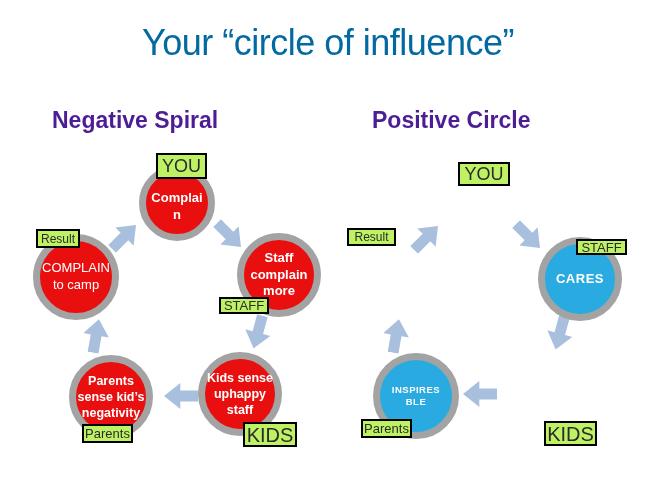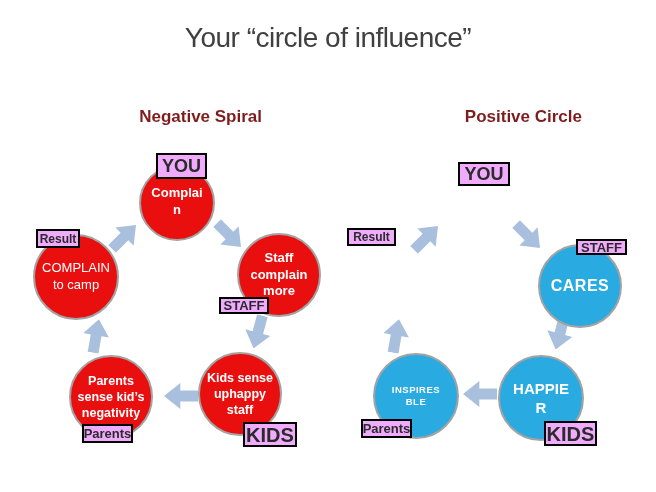--- a/index.html
+++ b/index.html
@@ -2,45 +2,45 @@
 <html><head>
 <meta charset="utf-8">
 <style>
   html,body { margin:0; padding:0; background:#fff; }
   .slide {
     position:relative; width:656px; height:492px; background:#ffffff;
     font-family:"Liberation Sans", sans-serif; overflow:hidden;
   }
   .title {
     position:absolute; left:0; top:22px; width:100%;
-    text-align:center; font-size:28px; font-weight:400; color:#404040;
+    text-align:center; font-size:36px; font-weight:400; color:#0369a1;
     letter-spacing:-0.5px;
   }
   .subheading {
-    position:absolute; top:107px; font-size:17px; font-weight:bold; color:#7f1d1d;
-    width:210px; text-align:right;
+    position:absolute; top:107px; font-size:23px; font-weight:bold; color:#4c1d95;
+    width:210px; text-align:left;
   }
   .subheading.neg { left:52px; }
   .subheading.pos { left:372px; }
 
   .node {
-    position:absolute; border-radius:50%; border:2px solid #a3a3a3;
+    position:absolute; border-radius:50%; border:7px solid #a3a3a3;
     color:#ffffff; display:flex; align-items:center; justify-content:center;
     text-align:center; white-space:pre-line; box-sizing:border-box;
     line-height:1.3; font-weight:bold;
   }
   .node.red  { background:#E90F0F; }
   .node.blue { background:#29ABE2; }
   .node.normalweight { font-weight:400; }
   .node.topalign { align-items:flex-start; }
 
   .label {
-    position:absolute; background:#f0abfc; border:2px solid #000;
+    position:absolute; background:#bef264; border:2px solid #000;
     color:#2b2b2b; display:flex; align-items:center; justify-content:center;
-    box-sizing:border-box; line-height:1; font-weight:700;
+    box-sizing:border-box; line-height:1; font-weight:400;
   }
 
   .arrow { position:absolute; width:34px; height:26px; }
   .arrow svg { display:block; width:100%; height:100%; }
   .arrow polygon { fill:#A9BFDE; }
 </style>
 </head>
 <body>
 
 <div class="slide">
@@ -115,25 +115,23 @@
     <svg viewBox="0 0 100 76">
         <polygon points="0,22 52,22 52,0 100,38 52,76 52,54 0,54"></polygon>
       </svg>
   </div>
   <div class="arrow" style="left:379px; top:323px; transform:rotate(-80deg);">
     <svg viewBox="0 0 100 76">
         <polygon points="0,22 52,22 52,0 100,38 52,76 52,54 0,54"></polygon>
       </svg>
   </div>
 
-  <div class="node blue" style="left:538px; top:244px; width:84px; height:84px; font-size:16px; letter-spacing:0.5px;">CARES</div>
+  <div class="node blue" style="left:538px; top:237px; width:84px; height:84px; font-size:13px; letter-spacing:0.5px;">CARES</div>
   <div class="node blue" style="left:373px; top:353px; width:86px; height:86px; font-size:9.5px; letter-spacing:0.5px;">INSPIRES
 BLE</div>
-  <div class="node blue" style="left:498px; top:355px; width:86px; height:86px; font-size:15px;">HAPPIE
-R</div>
 
   <div class="label" style="left:458px; top:162px; width:52px; height:24px; font-size:18px;">YOU</div>
   <div class="label" style="left:576px; top:239px; width:51px; height:16px; font-size:13px;">STAFF</div>
   <div class="label" style="left:347px; top:228px; width:49px; height:18px; font-size:12px;">Result</div>
   <div class="label" style="left:361px; top:419px; width:51px; height:19px; font-size:13px;">Parents</div>
   <div class="label" style="left:544px; top:421px; width:53px; height:25px; font-size:20px;">KIDS</div>
 
 </div>
 
 </body></html>

